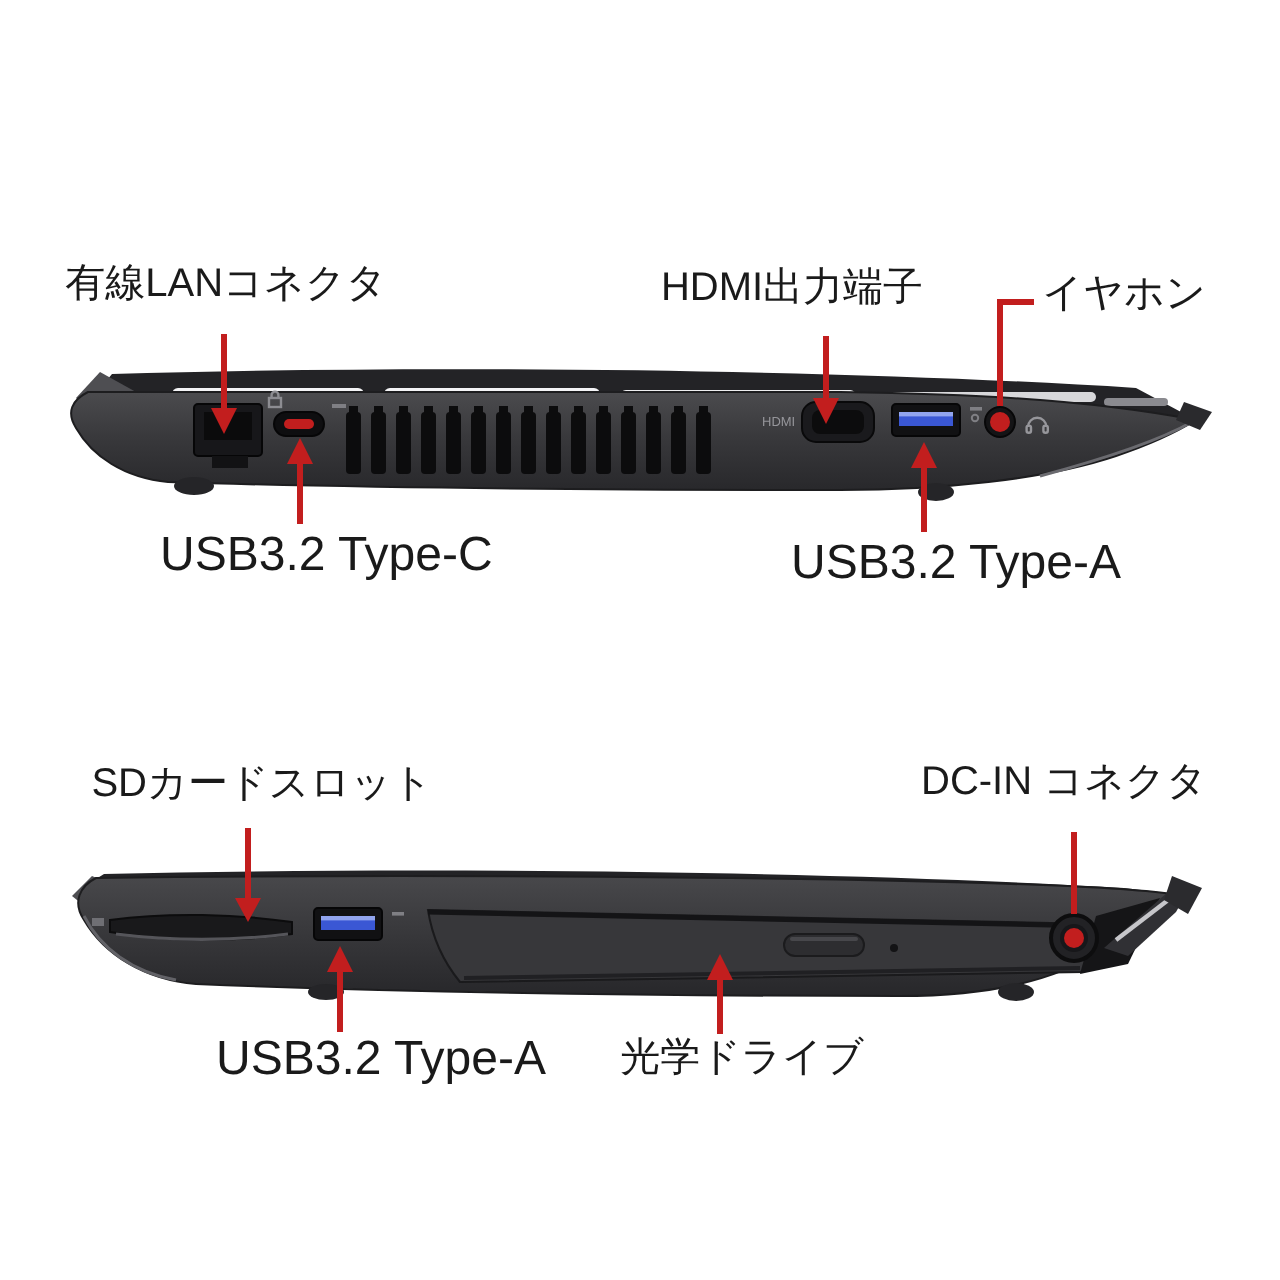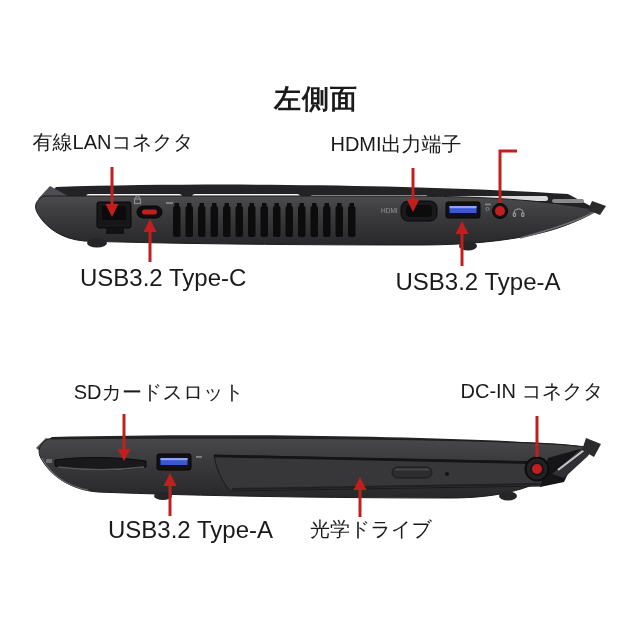--- a/index.html
+++ b/index.html
@@ -199,26 +199,26 @@
         <path d="M170,516 V485" fill="none"></path>
           <polygon points="170,473 163.5,486 176.5,486" stroke="none"></polygon>
       </g>
       <g>
         <path d="M360,517 V489" fill="none"></path>
           <polygon points="360,477 353.5,490 366.5,490" stroke="none"></polygon>
       </g>
     </g>
   </svg>
 
-  <div class="lbl hd" style="left:240px;top:84px;width:152px;">左側面</div>
 
   <div class="lbl" style="left:16px;top:131px;width:194px;">有線LANコネクタ</div>
   <div class="lbl" style="left:300px;top:133px;width:160px;margin-left:16px;">HDMI出力端子</div>
+  <div class="lbl" style="left:516px;top:136px;width:92px;">イヤホン</div>
   <div class="lbl latin" style="left:80px;top:264px;width:160px;">USB3.2 Type-C</div>
   <div class="lbl latin" style="left:393px;top:268px;width:170px;">USB3.2 Type-A</div>
 
 
-  <div class="lbl" style="left:32px;top:381px;width:198px;margin-left:28px;">SDカードスロット</div>
+  <div class="lbl" style="left:32px;top:381px;width:198px;">SDカードスロット</div>
   <div class="lbl" style="left:448px;top:380px;width:168px;">DC-IN コネクタ</div>
   <div class="lbl latin" style="left:108px;top:516px;width:162px;">USB3.2 Type-A</div>
   <div class="lbl" style="left:298px;top:518px;width:146px;">光学ドライブ</div>
 
 </div>
 
 </body></html>

